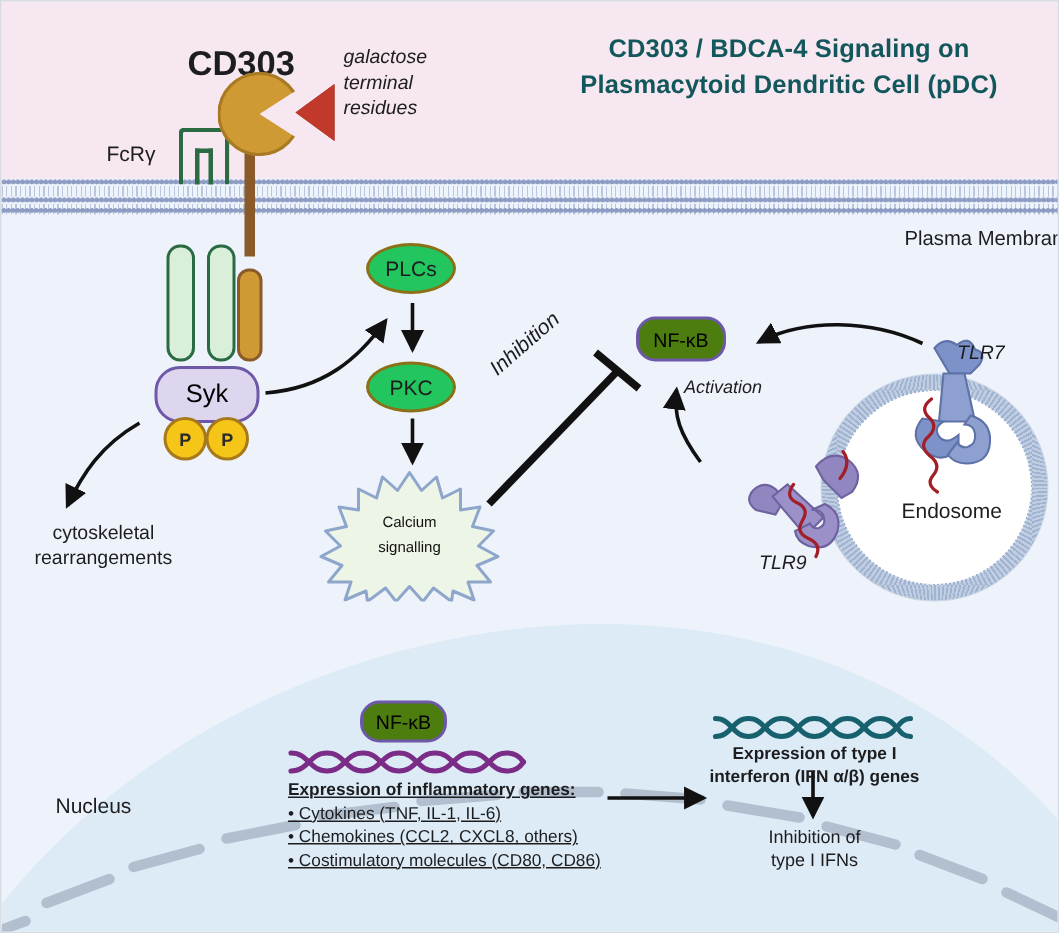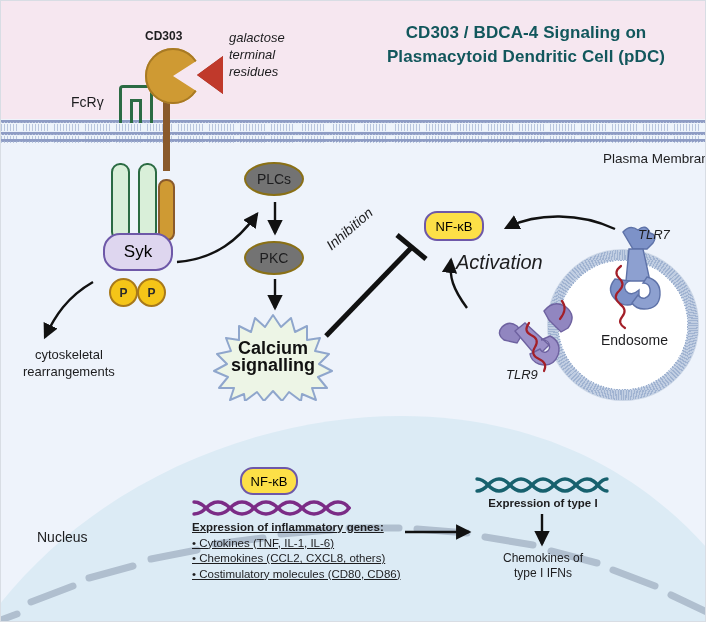--- a/index.html
+++ b/index.html
@@ -47,33 +47,33 @@
     transform:rotate(0deg);}
   .pac-ring{position:absolute;width:56px;height:56px;border-radius:50%;
     border:2.5px solid #a87a24;
     clip-path:polygon(50% 50%,100% 18%,100% 0,0 0,0 100%,100% 100%,100% 82%);}
 
   .tri-lig{position:absolute;width:0;height:0;
     border-top:19px solid transparent;border-bottom:19px solid transparent;
     border-right:26px solid #c0392b;filter:drop-shadow(0 0 0 #8e2a20);}
 
   
-  .ell{position:absolute;border-radius:50%;background:#737373;border:2.4px solid #8a7016;
+  .ell{position:absolute;border-radius:50%;background:#22c55e;border:2.4px solid #8a7016;
     display:flex;align-items:center;justify-content:center;font-size:14px;color:#1d1d1f;}
   .syk{position:absolute;background:#ded6ef;border:2.2px solid #6e58a8;border-radius:17px;
     display:flex;align-items:center;justify-content:center;font-size:17px;}
   .pcirc{position:absolute;width:29px;height:29px;border-radius:50%;background:#f5c518;
     border:2.2px solid #a8791a;display:flex;align-items:center;justify-content:center;
     font-size:12px;font-weight:bold;color:#2b2b2b;}
-  .nfkb{position:absolute;background:#fde047;border:2px solid #6e58a8;border-radius:13px;
+  .nfkb{position:absolute;background:#4d7c0f;border:2px solid #6e58a8;border-radius:13px;
     display:flex;align-items:center;justify-content:center;font-size:13px;}
 
   
   .burst{position:absolute;display:flex;align-items:center;justify-content:center;
-    text-align:center;font-weight:bold;font-size:18px;line-height:17px;color:#111;}
+    text-align:center;font-weight:normal;font-size:10px;line-height:17px;color:#111;}
   .burst svg{position:absolute;left:0;top:0;}
   .burst span{position:relative;z-index:2;}
 
   
   .endo{position:absolute;width:152px;height:152px;border-radius:50%;background:#fff;}
   .endo-mem{position:absolute;width:152px;height:152px;border-radius:50%;
     border:11px solid #cfdcee;}
   .endo-hatch{position:absolute;width:152px;height:152px;border-radius:50%;
     border:11px solid transparent;
     background:repeating-conic-gradient(from 0deg,#9fb2d0 0deg 1.1deg,#e8eef7 1.1deg 2.4deg);
@@ -129,21 +129,21 @@
     <div class="mem-heads" style="top:12px"></div>
     <div class="mem-tails" style="top:17px"></div>
     <div class="mem-heads" style="top:19px"></div>
   </div>
 
   <div class="title">
     <div>CD303 / BDCA-4 Signaling on</div>
     <div>Plasmacytoid Dendritic Cell (pDC)</div>
   </div>
 
-  <div class="txt bold" style="left:144px;top:28px;font-size:12px;">CD303</div>
+  <div class="txt bold" style="left:124px;top:28px;font-size:23px;">CD303</div>
 
   <div class="txt ital" style="left:228px;top:28px;font-size:13px;line-height:17px;">galactose
 terminal
 residues</div>
 
   <div class="txt" style="left:70px;top:93px;font-size:14px;">FcRγ</div>
 
   <div class="txt" style="left:561px;top:150px;font-size:13.5px;margin-left:41px;">Plasma Membrane</div>
 
   <div class="fcr-arm" style="left:118px;top:84px;width:34px;height:38px;"></div>
@@ -155,21 +155,21 @@
   <div class="cd303-tail" style="left:162px;top:84px;width:7px;height:86px;"></div>
   <div class="cd303-cap" style="left:157px;top:178px;width:17px;height:62px;"></div>
 
   <div style="position:absolute;left:144px;top:47px;width:56px;height:56px;">
     <div class="pacman"></div>
       <div class="pac-ring"></div>
   </div>
 
   <div class="tri-lig" style="left:196px;top:55px;"></div>
 
-  <div class="syk" style="left:102px;top:232px;width:70px;height:38px;">
+  <div class="syk" style="left:102px;top:243px;width:70px;height:38px;">
     <span>Syk</span>
   </div>
   <div class="pcirc" style="left:108px;top:277px;">
     <span>P</span>
   </div>
   <div class="pcirc" style="left:136px;top:277px;">
     <span>P</span>
   </div>
 
   <div class="ell" style="left:243px;top:161px;width:60px;height:34px;">
@@ -188,21 +188,21 @@
       <span>signalling</span>
     </span>
   </div>
 
   <div class="nfkb" style="left:423px;top:210px;width:60px;height:30px;">
     <span>NF-κB</span>
   </div>
 
   <div class="txt ital" style="left:322px;top:240px;font-size:14px;
        transform:rotate(-41deg);transform-origin:left top;">Inhibition</div>
-  <div class="txt ital" style="left:455px;top:250px;font-size:20px;">Activation</div>
+  <div class="txt ital" style="left:455px;top:250px;font-size:12px;">Activation</div>
 
   <div class="txt" style="left:22px;top:345px;font-size:13px;line-height:17px;text-align:center;">cytoskeletal
 rearrangements</div>
 
   <div style="position:absolute;left:546px;top:248px;width:152px;height:152px;">
     <div class="endo"></div>
     <div class="endo-hatch"></div>
     <div class="endo-mem" style="border-color:rgba(160,180,210,.55)"></div>
   </div>
   <div class="endo-label" style="left:600px;top:331px;">Endosome</div>
@@ -272,20 +272,21 @@
 
   <svg style="position:absolute;left:474px;top:474px;" width="135" height="20">
     <g stroke="#17616e" stroke-width="3.4" fill="none" stroke-linecap="round">
       <path d="M2,4 C13,4 13,16 24,16 C35,16 35,4 46,4 C57,4 57,16 68,16 C79,16 79,4 90,4 C101,4 101,16 112,16 C123,16 123,4 132,4"></path>
       <path d="M2,16 C13,16 13,4 24,4 C35,4 35,16 46,16 C57,16 57,4 68,4 C79,4 79,16 90,16 C101,16 101,4 112,4 C123,4 123,16 132,16"></path>
     </g>
   </svg>
 
   <div class="ifnblock" style="left:461px;top:495px;width:162px;">
     <div>Expression of type I</div>
+    <div>interferon (IFN α/β) genes</div>
   </div>
 
   <div class="secblock" style="left:487px;top:550px;width:110px;">
-    <div>Chemokines of</div>
+    <div>Inhibition of</div>
     <div>type I IFNs</div>
   </div>
 
 </div>
 
 </body></html>

